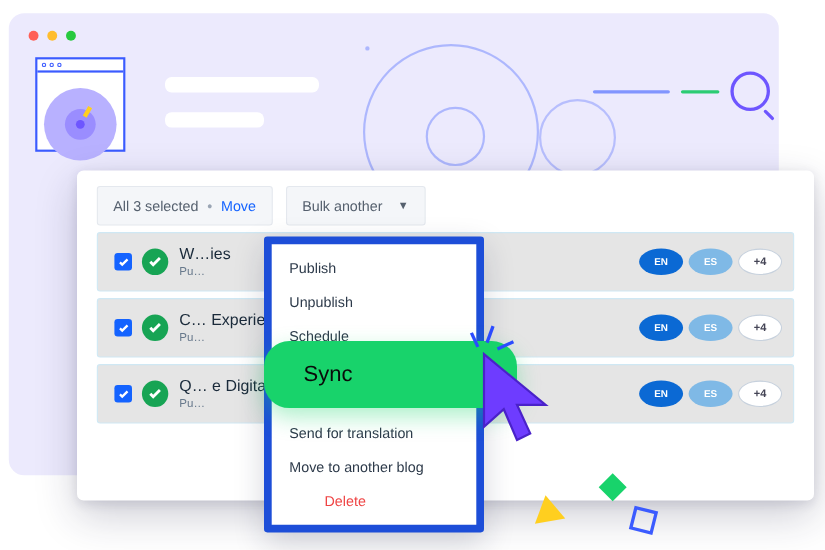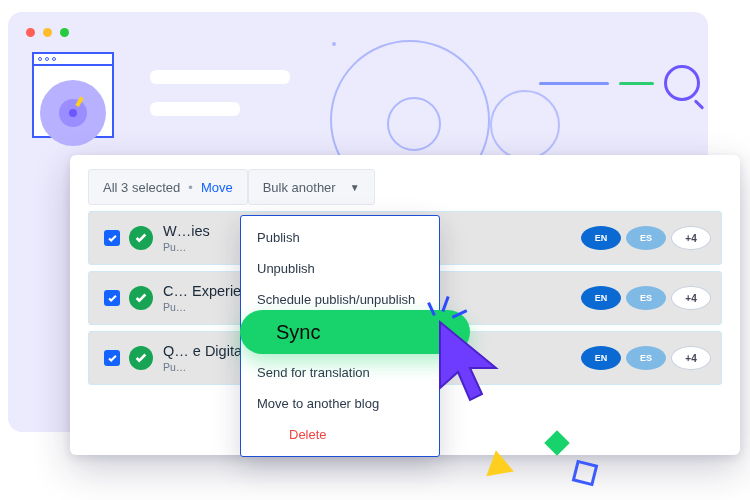--- a/index.html
+++ b/index.html
@@ -73,21 +73,21 @@
   .panel {
     position: absolute;
     left: 70px; top: 155px;
     width: 670px; height: 300px;
     background: #fff;
     border-radius: 6px;
     box-shadow: 0 14px 38px rgba(30,30,70,.22), 0 3px 10px rgba(30,30,70,.12);
     padding: 14px 18px 8px 18px;
   }
 
-  .toolbar { display:flex; align-items:center; }
+  .toolbar { display:flex; gap:12px; align-items:center; }
   .pill {
     display:flex; align-items:center; gap:8px;
     background:#f4f6f9; border:1px solid #e4e8ee;
     height:36px; padding:0 14px;
     border-radius:3px;
     font-size:13px; color:#55606e;
   }
   .dot-sep { color:#9aa5b4; }
   .link-clear { color:#1463ff; cursor:pointer; }
   .bulk-btn { cursor:pointer; }
@@ -132,36 +132,36 @@
   .lp-en { background:#0b69d4; }
   .lp-es { background:#7fb9e6; }
   .lp-more { background:#fff; border:1px solid #c7d1dd; color:#445; font-size:10px; font-weight:600; }
 
   
   .menu {
     position:absolute;
     left: 240px; top: 215px;
     width: 200px;
     background:#fff;
-    border:1px solid #1d4ed8;
+    border:7px solid #1d4ed8;
     box-shadow: 0 10px 28px rgba(20,30,60,.18);
     border-radius:3px;
     padding: 6px 0;
     font-size:13px; color:#2d3a4a;
     z-index: 30;
   }
   .menu .mi { padding: 8px 16px; cursor:pointer; }
   .menu .mi.danger { color:#ef4444;padding-left:48px; }
   .menu .sync-slot { height:42px; }
 
   
   .sync-pill {
     position:absolute;
     left: 240px; top: 310px;
-    width: 230px; height: 44px;
+    width: 230px; height: 61px;
     background:#18d36b;
     border-radius: 23px;
     display:flex; align-items:center;
     padding-left: 36px;
     font-size:20px; color:#0a0a0a; font-weight:500;
     z-index: 40;
     box-shadow: 0 8px 20px rgba(24,211,107,.35);
   }
   .sparkle {
     position:absolute; left: 420px; top: 296px; z-index:42;

